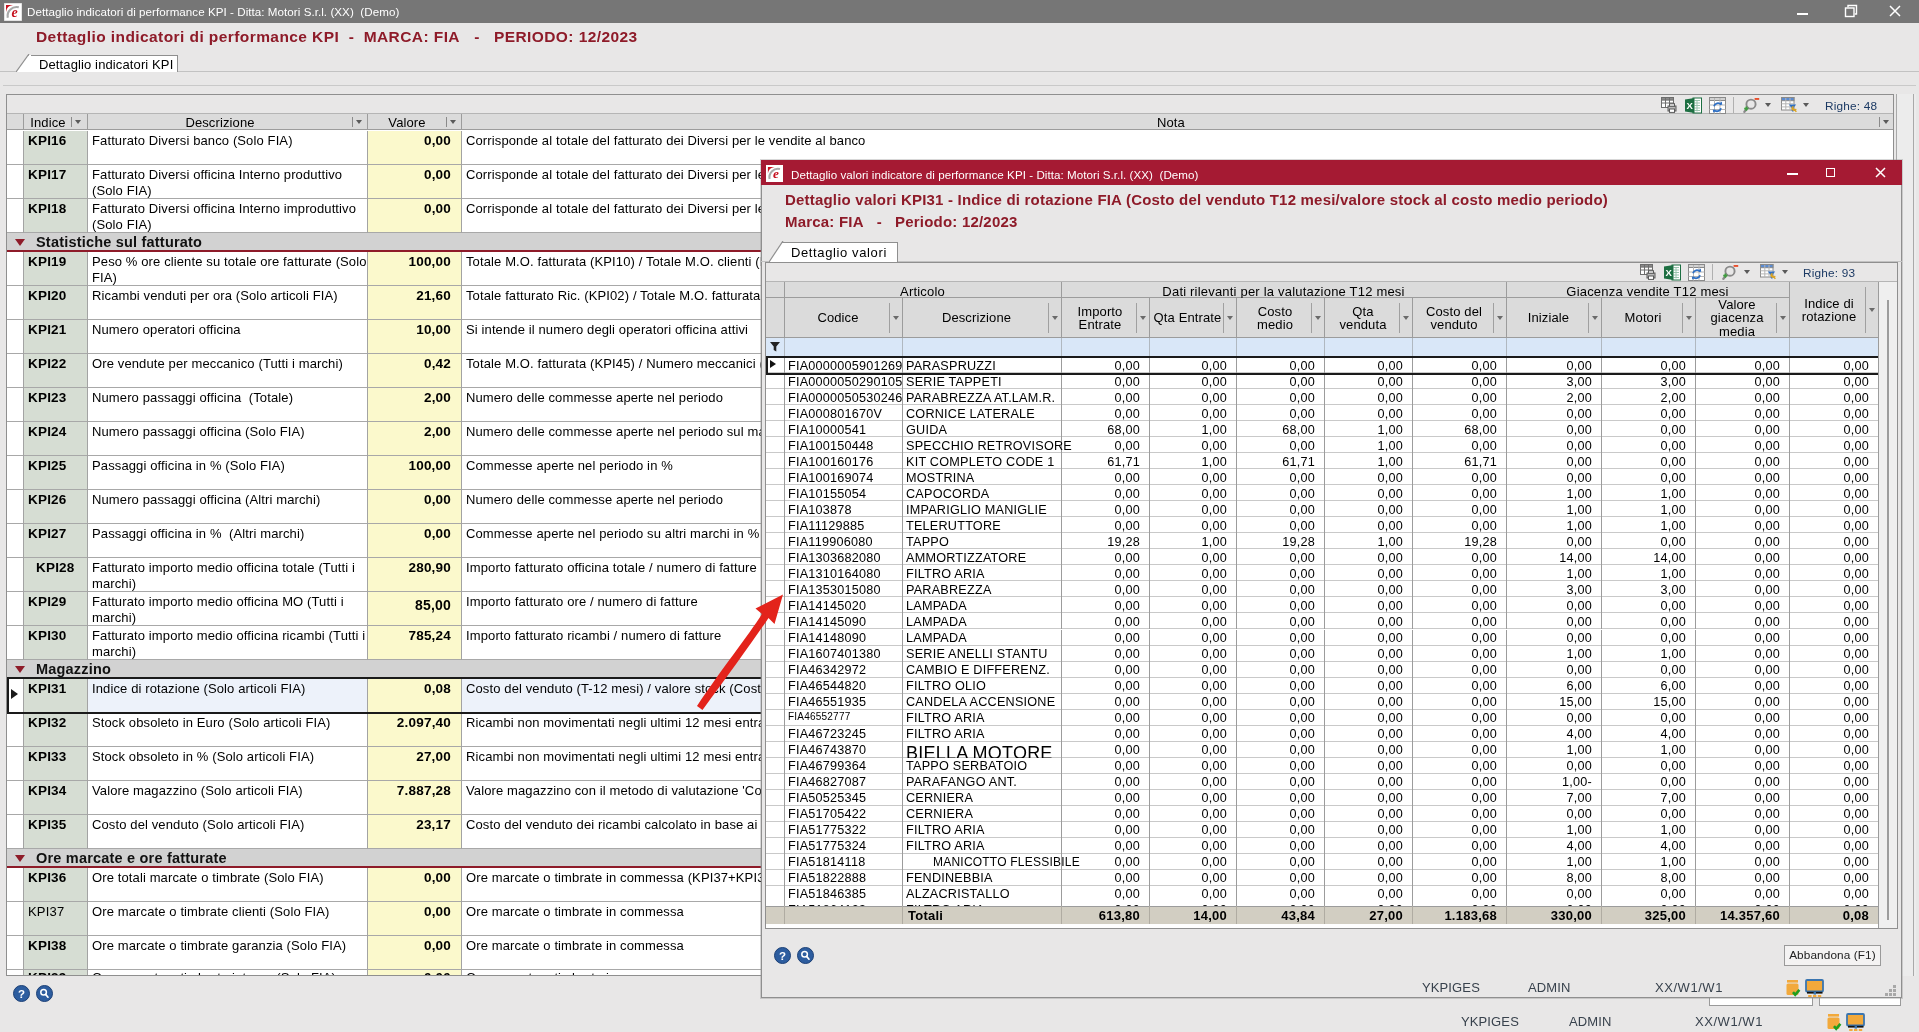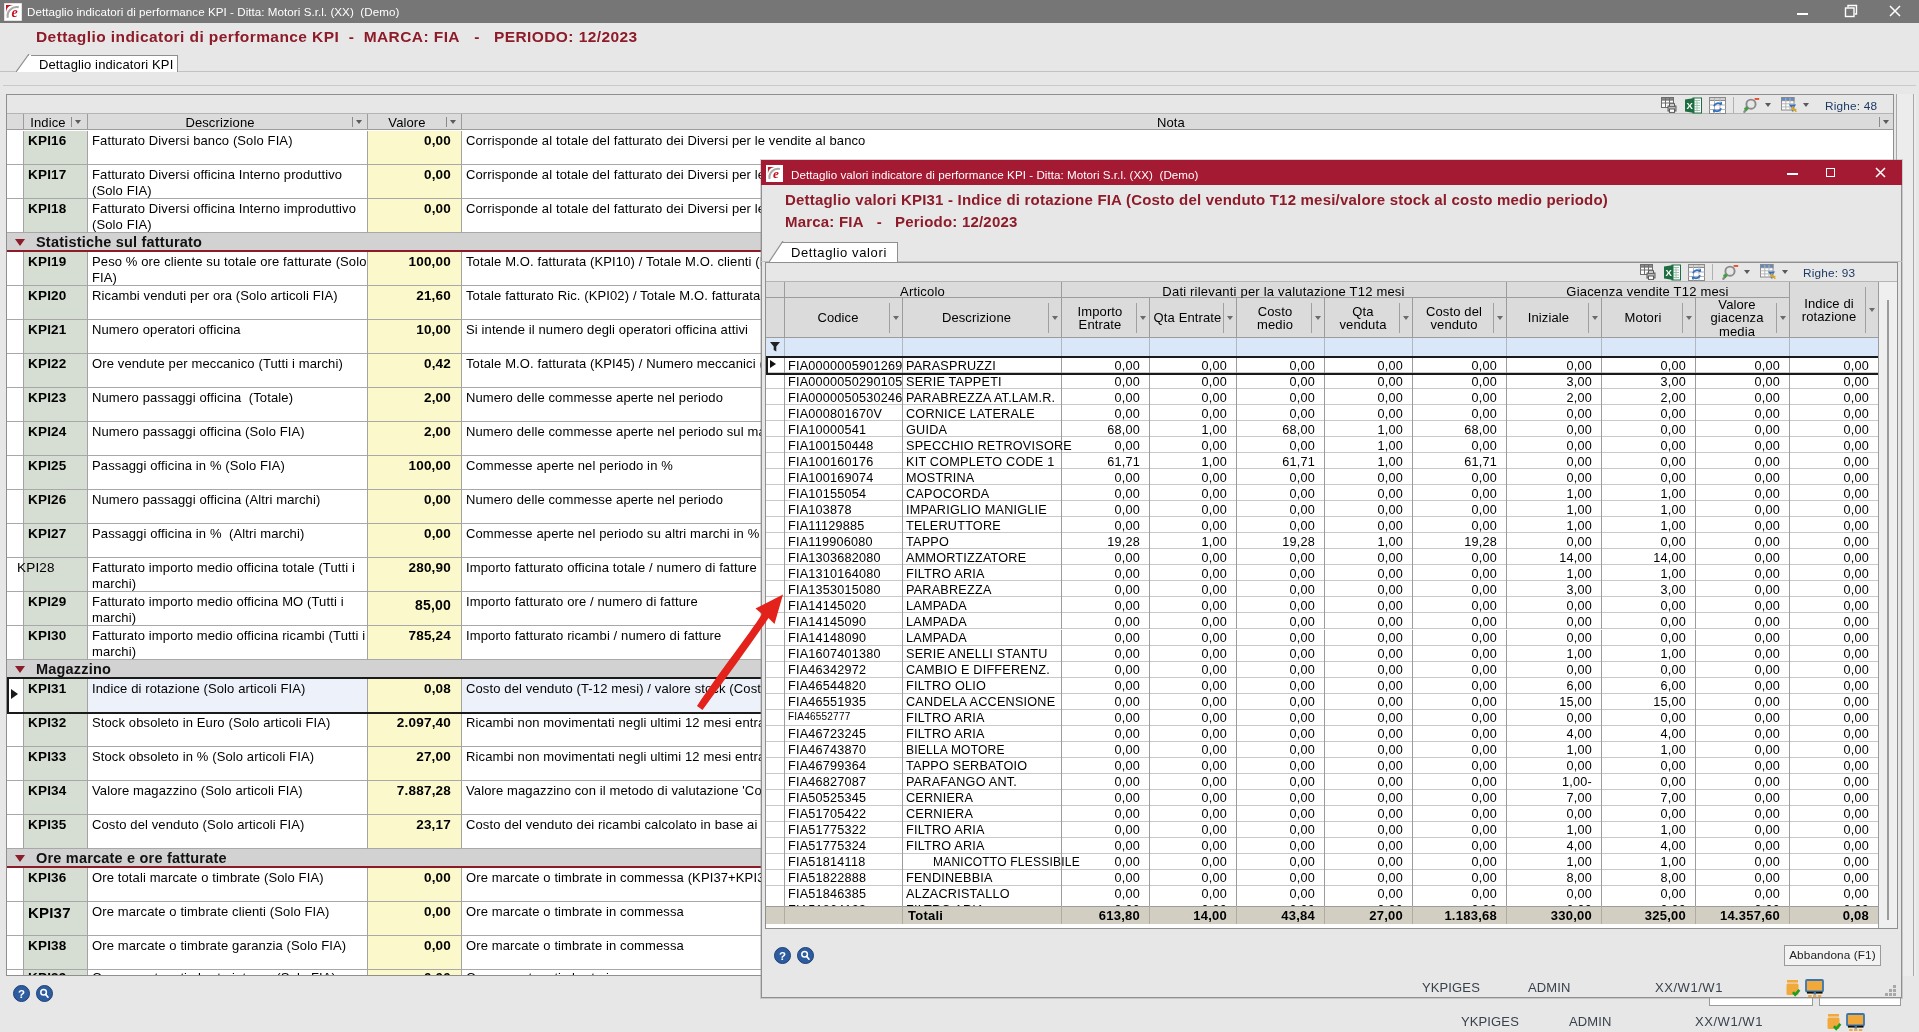--- a/index.html
+++ b/index.html
@@ -258,21 +258,21 @@
 <div class="abs t13" style="left:466px;top:525.6px;width:1424px;white-space:nowrap;overflow:hidden">Commesse aperte nel periodo su altri marchi in %</div>
 <div class="abs" style="left:23px;top:557.6px;width:64px;height:34.0px;background:#d6ddd3"></div>
 <div class="abs" style="left:87px;top:557.6px;width:280px;height:34.0px;background:#fff"></div>
 <div class="abs" style="left:367px;top:557.6px;width:94px;height:34.0px;background:#fbf9cc"></div>
 <div class="abs" style="left:461px;top:557.6px;width:1432px;height:34.0px;background:#fff;overflow:hidden"></div>
 <div class="hline" style="left:7px;top:590.6px;width:1886px;background:#a8a8a8"></div>
 <div class="vline" style="left:23px;top:557.6px;height:34.0px;background:#a3a3a3"></div>
 <div class="vline" style="left:87px;top:557.6px;height:34.0px;background:#a3a3a3"></div>
 <div class="vline" style="left:367px;top:557.6px;height:34.0px;background:#a3a3a3"></div>
 <div class="vline" style="left:461px;top:557.6px;height:34.0px;background:#a3a3a3"></div>
-<div class="abs" style="left:17px;top:559.6px;font-size:13.5px;font-weight:normal;letter-spacing:.2px">KPI28</div>
+<div class="abs" style="left:36px;top:559.6px;font-size:13.5px;font-weight:bold;letter-spacing:.2px">KPI28</div>
 <div class="abs t13" style="left:92px;top:559.6px;white-space:nowrap">Fatturato importo medio officina totale (Tutti i</div>
 <div class="abs t13" style="left:92px;top:575.6px;white-space:nowrap">marchi)</div>
 <div class="abs" style="left:367px;top:559.6px;width:84px;text-align:right;font-size:13.5px;font-weight:bold;letter-spacing:.2px">280,90</div>
 <div class="abs t13" style="left:466px;top:559.6px;width:1424px;white-space:nowrap;overflow:hidden">Importo fatturato officina totale / numero di fatture</div>
 <div class="abs" style="left:23px;top:591.6px;width:64px;height:34.0px;background:#d6ddd3"></div>
 <div class="abs" style="left:87px;top:591.6px;width:280px;height:34.0px;background:#fff"></div>
 <div class="abs" style="left:367px;top:591.6px;width:94px;height:34.0px;background:#fbf9cc"></div>
 <div class="abs" style="left:461px;top:591.6px;width:1432px;height:34.0px;background:#fff;overflow:hidden"></div>
 <div class="hline" style="left:7px;top:624.6px;width:1886px;background:#a8a8a8"></div>
 <div class="vline" style="left:23px;top:591.6px;height:34.0px;background:#a3a3a3"></div>
@@ -384,21 +384,21 @@
 <div class="abs t13" style="left:466px;top:869.6px;width:1424px;white-space:nowrap;overflow:hidden">Ore marcate o timbrate in commessa (KPI37+KPI38+KPI39)</div>
 <div class="abs" style="left:23px;top:901.6px;width:64px;height:34.0px;background:#d6ddd3"></div>
 <div class="abs" style="left:87px;top:901.6px;width:280px;height:34.0px;background:#fff"></div>
 <div class="abs" style="left:367px;top:901.6px;width:94px;height:34.0px;background:#fbf9cc"></div>
 <div class="abs" style="left:461px;top:901.6px;width:1432px;height:34.0px;background:#fff;overflow:hidden"></div>
 <div class="hline" style="left:7px;top:934.6px;width:1886px;background:#a8a8a8"></div>
 <div class="vline" style="left:23px;top:901.6px;height:34.0px;background:#a3a3a3"></div>
 <div class="vline" style="left:87px;top:901.6px;height:34.0px;background:#a3a3a3"></div>
 <div class="vline" style="left:367px;top:901.6px;height:34.0px;background:#a3a3a3"></div>
 <div class="vline" style="left:461px;top:901.6px;height:34.0px;background:#a3a3a3"></div>
-<div class="abs" style="left:28px;top:903.6px;font-size:15px;font-weight:bold;letter-spacing:.2px">KPI37</div>
+<div class="abs" style="left:28px;top:903.6px;font-size:13px;font-weight:normal;letter-spacing:.2px">KPI37</div>
 <div class="abs t13" style="left:92px;top:903.6px;white-space:nowrap">Ore marcate o timbrate clienti (Solo FIA)</div>
 <div class="abs" style="left:367px;top:903.6px;width:84px;text-align:right;font-size:13.5px;font-weight:bold;letter-spacing:.2px">0,00</div>
 <div class="abs t13" style="left:466px;top:903.6px;width:1424px;white-space:nowrap;overflow:hidden">Ore marcate o timbrate in commessa</div>
 <div class="abs" style="left:23px;top:935.6px;width:64px;height:34.0px;background:#d6ddd3"></div>
 <div class="abs" style="left:87px;top:935.6px;width:280px;height:34.0px;background:#fff"></div>
 <div class="abs" style="left:367px;top:935.6px;width:94px;height:34.0px;background:#fbf9cc"></div>
 <div class="abs" style="left:461px;top:935.6px;width:1432px;height:34.0px;background:#fff;overflow:hidden"></div>
 <div class="hline" style="left:7px;top:968.6px;width:1886px;background:#a8a8a8"></div>
 <div class="vline" style="left:23px;top:935.6px;height:34.0px;background:#a3a3a3"></div>
 <div class="vline" style="left:87px;top:935.6px;height:34.0px;background:#a3a3a3"></div>
@@ -1149,21 +1149,21 @@
 <div class="vline" style="left:1061px;top:741.72px;height:16.03px;background:#9c9c9c"></div>
 <div class="vline" style="left:1149px;top:741.72px;height:16.03px;background:#9c9c9c"></div>
 <div class="vline" style="left:1236px;top:741.72px;height:16.03px;background:#9c9c9c"></div>
 <div class="vline" style="left:1324px;top:741.72px;height:16.03px;background:#9c9c9c"></div>
 <div class="vline" style="left:1412px;top:741.72px;height:16.03px;background:#9c9c9c"></div>
 <div class="vline" style="left:1506px;top:741.72px;height:16.03px;background:#9c9c9c"></div>
 <div class="vline" style="left:1601px;top:741.72px;height:16.03px;background:#9c9c9c"></div>
 <div class="vline" style="left:1695px;top:741.72px;height:16.03px;background:#9c9c9c"></div>
 <div class="vline" style="left:1789px;top:741.72px;height:16.03px;background:#9c9c9c"></div>
 <div class="abs" style="left:788px;top:743.22px;font-size:12.65px;letter-spacing:.22px;white-space:nowrap">FIA46743870</div>
-<div class="abs" style="left:906px;top:743.22px;font-size:12px;letter-spacing:.22px;white-space:nowrap">BIELLA MOTORE</div>
+<div class="abs" style="left:906px;top:743.22px;font-size:18px;letter-spacing:.22px;white-space:nowrap">BIELLA MOTORE</div>
 <div class="abs" style="left:1061px;top:743.22px;width:79px;text-align:right;font-size:12.65px;letter-spacing:.22px">0,00</div>
 <div class="abs" style="left:1149px;top:743.22px;width:78px;text-align:right;font-size:12.65px;letter-spacing:.22px">0,00</div>
 <div class="abs" style="left:1236px;top:743.22px;width:79px;text-align:right;font-size:12.65px;letter-spacing:.22px">0,00</div>
 <div class="abs" style="left:1324px;top:743.22px;width:79px;text-align:right;font-size:12.65px;letter-spacing:.22px">0,00</div>
 <div class="abs" style="left:1412px;top:743.22px;width:85px;text-align:right;font-size:12.65px;letter-spacing:.22px">0,00</div>
 <div class="abs" style="left:1506px;top:743.22px;width:86px;text-align:right;font-size:12.65px;letter-spacing:.22px">1,00</div>
 <div class="abs" style="left:1601px;top:743.22px;width:85px;text-align:right;font-size:12.65px;letter-spacing:.22px">1,00</div>
 <div class="abs" style="left:1695px;top:743.22px;width:85px;text-align:right;font-size:12.65px;letter-spacing:.22px">0,00</div>
 <div class="abs" style="left:1789px;top:743.22px;width:80px;text-align:right;font-size:12.65px;letter-spacing:.22px">0,00</div>
 <div class="abs" style="left:766px;top:757.75px;width:1112px;height:16.03px;background:#fff;border-bottom:1px solid #c9c9c9"></div>

